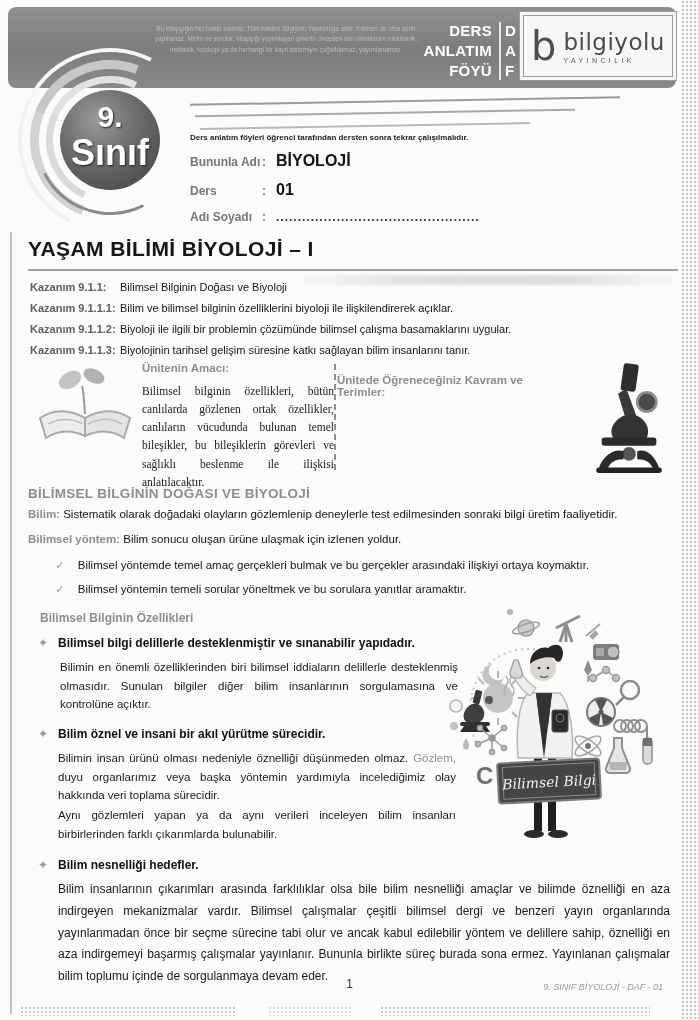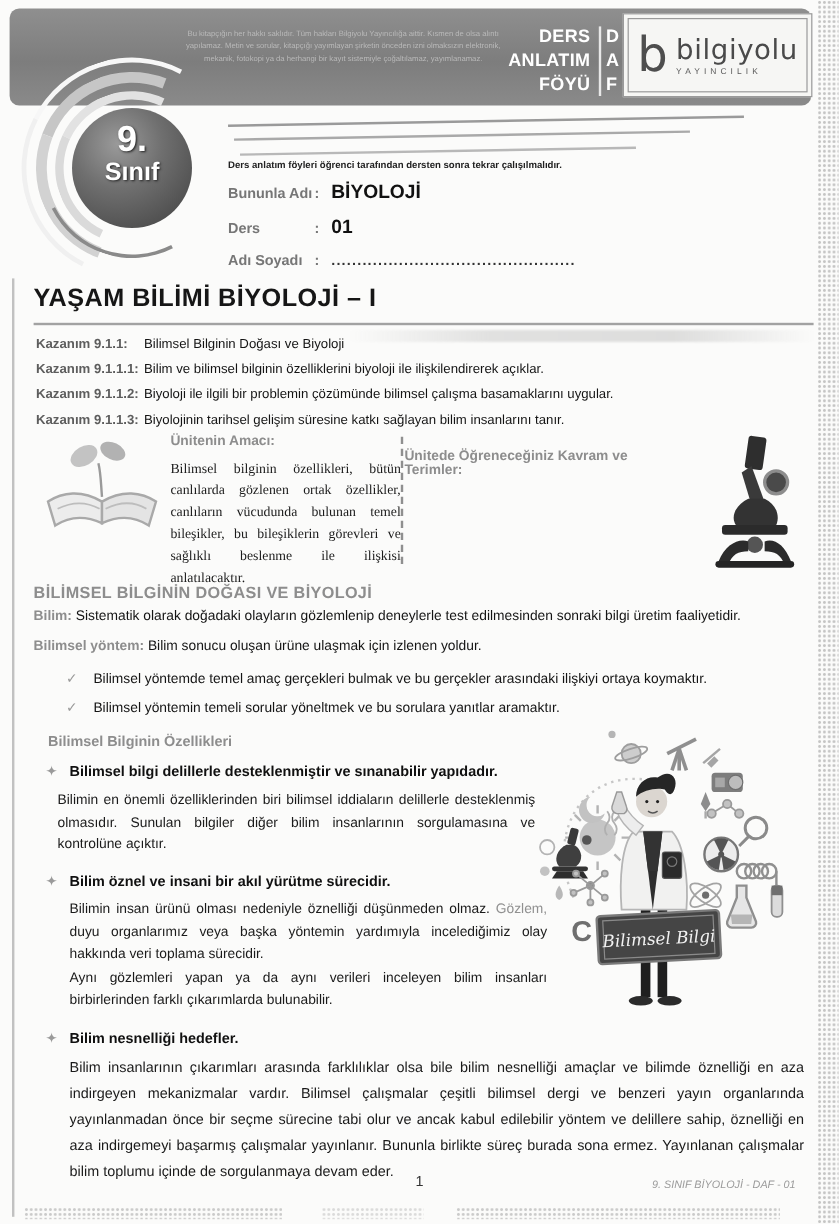--- a/index.html
+++ b/index.html
@@ -24,21 +24,21 @@
   .logo-name { font-size:23px; color:#4a4a4a; letter-spacing:.5px; font-family:"DejaVu Sans",sans-serif; }
   .logo-sub { font-size:7px; color:#585858; letter-spacing:3.4px; margin-top:2px; }
 
   
   .badge-wrap { left:10px; top:25px; width:195px; height:215px; }
   .ring { position:absolute; border-radius:50%; border-style:solid; border-color:transparent; }
   .sphere { position:absolute; left:50px; top:65px; width:100px; height:100px; border-radius:50%;
     background:radial-gradient(circle at 38% 30%, #9a9a9a 0%, #6f6f6f 40%, #3f3f3f 100%);
     color:#fff; text-align:center; font-weight:bold; }
   .sphere .l1 { font-size:30px; margin-top:10px; text-shadow:1px 1px 2px #222; }
-  .sphere .l2 { font-size:21px; margin-top:-2px; text-shadow:1px 1px 2px #222; }
+  .sphere .l2 { font-size:36px; margin-top:-2px; text-shadow:1px 1px 2px #222; }
   .swoosh { height:2px; transform:rotate(-1deg); }
 
   
   .instruction { left:190px; top:133px; font-size:8px; font-weight:bold; color:#222; }
   .course-row { display:flex; align-items:baseline; margin-bottom:11px; }
   .course-label { width:72px; color:#767676; font-weight:bold; font-size:12px; }
   .course-colon { width:14px; color:#767676; font-weight:bold; font-size:12px; }
   .course-value { color:#111; font-weight:bold; font-size:16px; }
   .course-value.dots { font-size:12px; letter-spacing:1px; color:#333; }
 
@@ -212,21 +212,21 @@
     <span class="check-glyph">✓</span>
     <span>Bilimsel yöntemin temeli sorular yöneltmek ve bu sorulara yanıtlar aramaktır.</span>
   </div>
 
   <div class="abs sub-h">Bilimsel Bilginin Özellikleri</div>
 
   <div class="abs feat-title" style="left:38px;top:636px;width:412px;">
     <span class="feat-bullet">✦</span>
     <span>Bilimsel bilgi delillerle desteklenmiştir ve sınanabilir yapıdadır.</span>
   </div>
-  <div class="abs feat-p" style="left:48px;top:658px;width:398px;">Bilimin en önemli özelliklerinden biri bilimsel iddiaların delillerle desteklenmiş olmasıdır. Sunulan bilgiler diğer bilim insanlarının sorgulamasına ve kontrolüne açıktır.</div>
+  <div class="abs feat-p" style="left:60px;top:658px;width:398px;">Bilimin en önemli özelliklerinden biri bilimsel iddiaların delillerle desteklenmiş olmasıdır. Sunulan bilgiler diğer bilim insanlarının sorgulamasına ve kontrolüne açıktır.</div>
 
   <div class="abs feat-title" style="left:38px;top:727px;width:412px;">
     <span class="feat-bullet">✦</span>
     <span>Bilim öznel ve insani bir akıl yürütme sürecidir.</span>
   </div>
   <div class="abs feat-p" style="left:58px;top:749px;width:398px;">
     <span>Bilimin insan ürünü olması nedeniyle öznelliği düşünmeden olmaz. </span><span class="gray-word">Gözlem,</span><span> duyu organlarımız veya başka yöntemin yardımıyla incelediğimiz olay hakkında veri toplama sürecidir.</span>
   </div>
   <div class="abs feat-p" style="left:58px;top:806px;width:398px;">Aynı gözlemleri yapan ya da aynı verileri inceleyen bilim insanları birbirlerinden farklı çıkarımlarda bulunabilir.</div>
 

